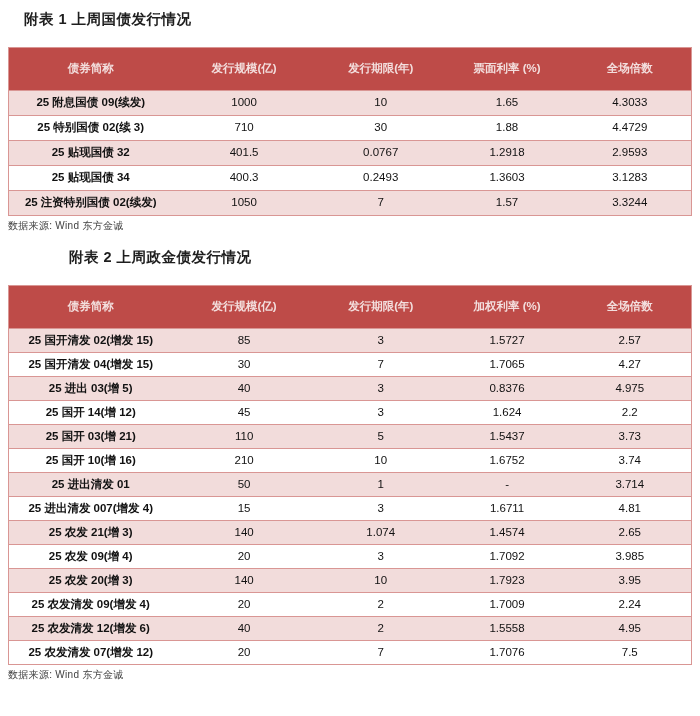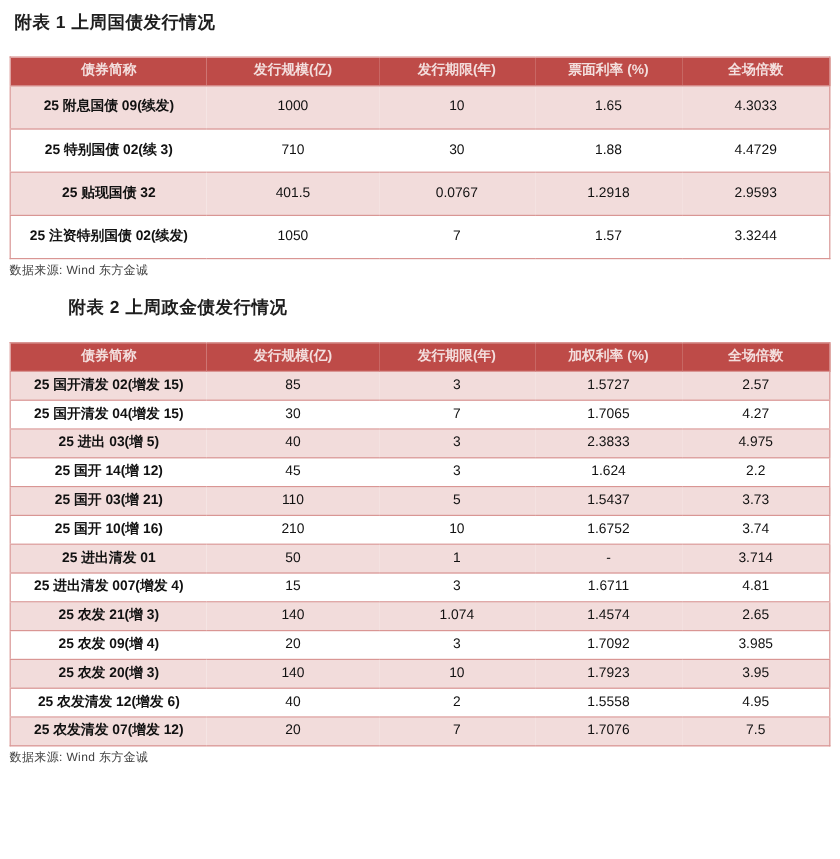--- a/index.html
+++ b/index.html
@@ -23,21 +23,21 @@
     height: 716px;
     overflow: hidden;
   }
   .page {
     padding: 8px 8px 0 8px;
   }
   .table-title {
     font-size: 14.5px;
     font-weight: bold;
     color: var(--title-color);
-    margin: 4px;
+    margin: 16px;
     line-height: 18px;
     letter-spacing: 0.5px;
   }
   .section-1 .table-title { margin-top: 2px; }
   .section-2 .table-title { margin-top: 16px; padding-left: 45px; }
   table.report-table {
     width: 100%;
     border-collapse: collapse;
     table-layout: fixed;
     margin-top: 19px;
@@ -47,34 +47,34 @@
   table.report-table col.c2 { width: 21%; }
   table.report-table col.c3 { width: 19%; }
   table.report-table col.c4 { width: 18%; }
   table.report-table col.c5 { width: 18%; }
   table.report-table th {
     background: var(--header-bg);
     color: var(--header-text);
     font-size: 11.5px;
     font-weight: bold;
     text-align: center;
-    height: 24px;
+    height: 43px;
     padding: 0 2px;
     line-height: 1;
   }
   table.report-table td {
     font-size: 11.5px;
     color: #111111;
     text-align: center;
     padding: 0 2px;
     border-top: 1px solid var(--border);
     background: var(--row-bg);
     line-height: 1;
   }
-  table.t1 td { height: 36px; }
+  table.t1 td { height: 25px; }
   table.t2 td { height: 24px; }
   table.report-table td.bond-name {
     font-weight: bold;
   }
   table.report-table tbody tr:nth-child(odd) td {
     background: var(--row-alt-bg);
   }
   .source-line {
     font-size: 10px;
     color: var(--source-color);
@@ -123,20 +123,27 @@
             <td>4.4729</td>
           </tr>
           <tr>
             <td class="bond-name">25 贴现国债 32</td>
             <td>401.5</td>
             <td>0.0767</td>
             <td>1.2918</td>
             <td>2.9593</td>
           </tr>
           <tr>
+            <td class="bond-name">25 贴现国债 34</td>
+            <td>400.3</td>
+            <td>0.2493</td>
+            <td>1.3603</td>
+            <td>3.1283</td>
+          </tr>
+          <tr>
             <td class="bond-name">25 注资特别国债 02(续发)</td>
             <td>1050</td>
             <td>7</td>
             <td>1.57</td>
             <td>3.3244</td>
           </tr>
         </tbody>
     </table>
     <p class="source-line">数据来源: Wind 东方金诚</p>
   </section>
@@ -172,21 +179,21 @@
             <td class="bond-name">25 国开清发 04(增发 15)</td>
             <td>30</td>
             <td>7</td>
             <td>1.7065</td>
             <td>4.27</td>
           </tr>
           <tr>
             <td class="bond-name">25 进出 03(增 5)</td>
             <td>40</td>
             <td>3</td>
-            <td>2.3833</td>
+            <td>0.8376</td>
             <td>4.975</td>
           </tr>
           <tr>
             <td class="bond-name">25 国开 14(增 12)</td>
             <td>45</td>
             <td>3</td>
             <td>1.624</td>
             <td>2.2</td>
           </tr>
           <tr>
@@ -232,20 +239,27 @@
             <td>3.985</td>
           </tr>
           <tr>
             <td class="bond-name">25 农发 20(增 3)</td>
             <td>140</td>
             <td>10</td>
             <td>1.7923</td>
             <td>3.95</td>
           </tr>
           <tr>
+            <td class="bond-name">25 农发清发 09(增发 4)</td>
+            <td>20</td>
+            <td>2</td>
+            <td>1.7009</td>
+            <td>2.24</td>
+          </tr>
+          <tr>
             <td class="bond-name">25 农发清发 12(增发 6)</td>
             <td>40</td>
             <td>2</td>
             <td>1.5558</td>
             <td>4.95</td>
           </tr>
           <tr>
             <td class="bond-name">25 农发清发 07(增发 12)</td>
             <td>20</td>
             <td>7</td>

